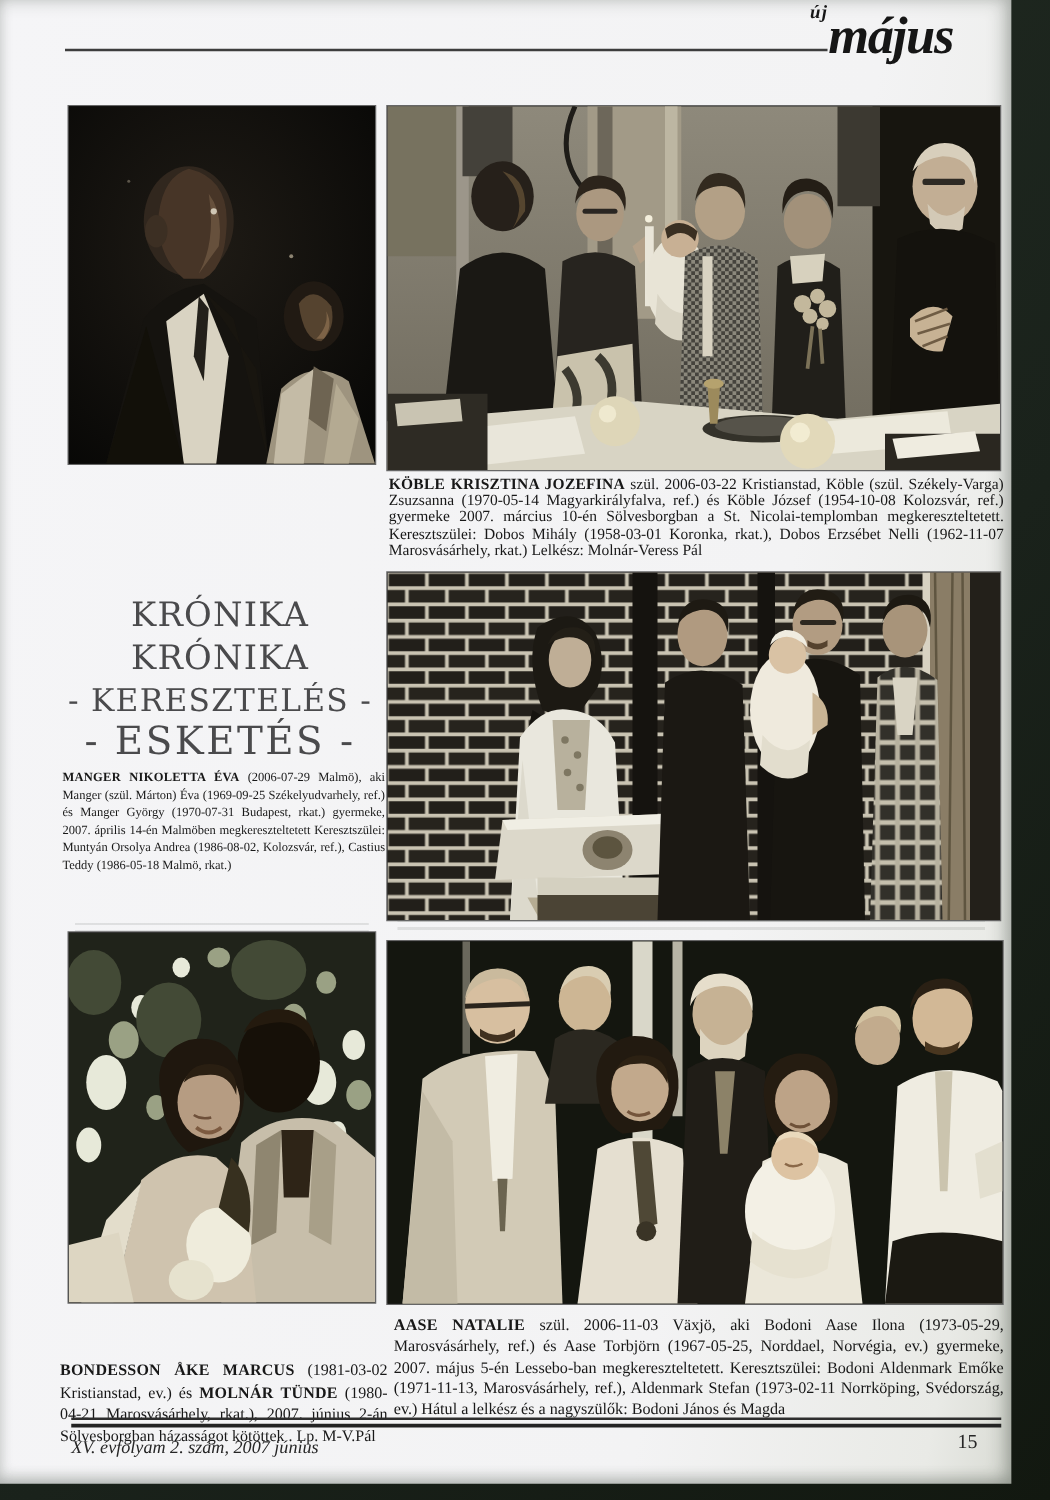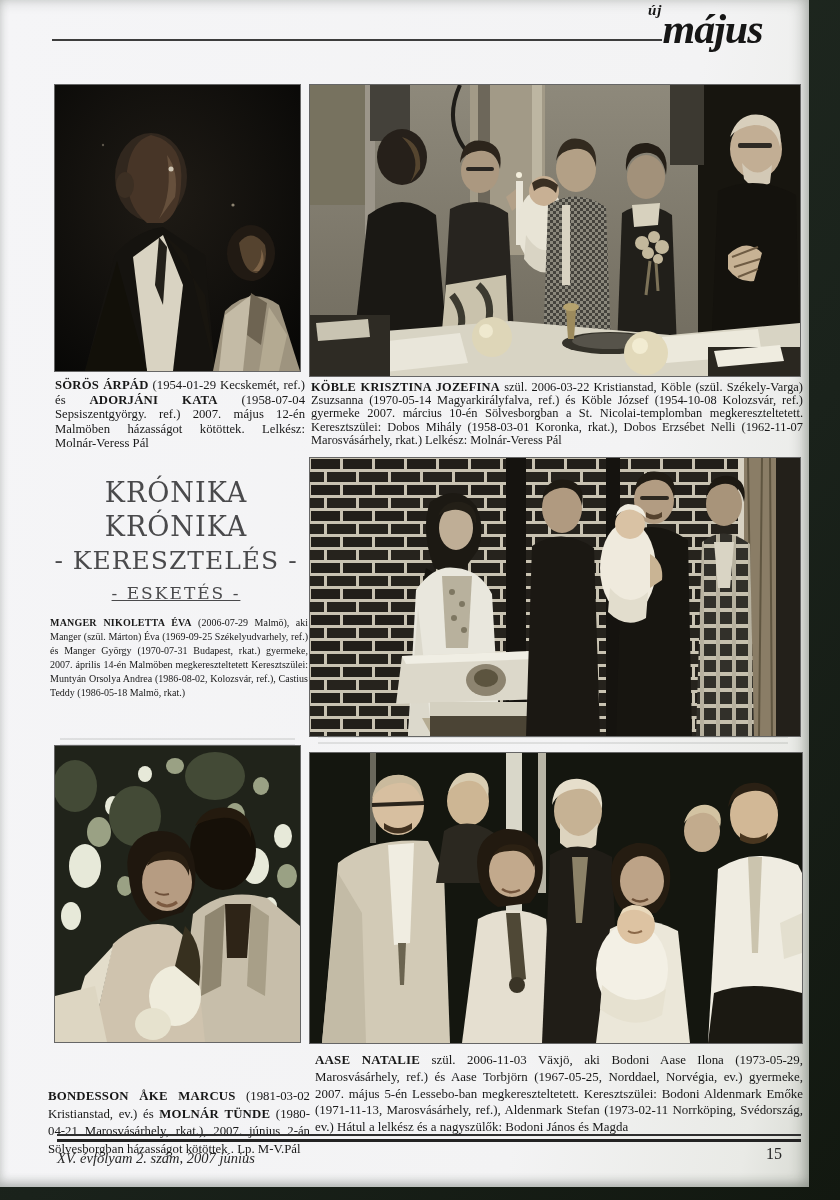--- a/index.html
+++ b/index.html
@@ -26,21 +26,21 @@
   .cap-sm{font-size:12.7px;line-height:14.6px;}
   .cap-rt{font-size:12.4px;line-height:13.2px;}
   .cap-mg{font-size:10px;line-height:13.9px;}
   .cap-ba{font-size:12.9px;line-height:16.8px;}
   .cap-bl{font-size:12.8px;line-height:17.6px;text-align:justify;margin-top:36px;}
   
   #kronika{left:48px;top:476px;width:256px;text-align:center;color:#4a4a4c;
            font-family:"DejaVu Serif", serif;}
   #kronika .l1{font-size:27px;letter-spacing:1px;line-height:34px;}
   #kronika .l2{font-size:25px;letter-spacing:1px;line-height:33px;}
-  #kronika .l3{font-size:17px;letter-spacing:2px;line-height:33px;text-decoration:underline;}
+  #kronika .l3{font-size:31px;letter-spacing:2px;line-height:33px;}
   
   .ghost{background:repeating-linear-gradient(180deg,rgba(110,115,110,.16) 0 2px,rgba(0,0,0,0) 2px 6px);
          filter:blur(.6px);}
   
   #botrule1{left:57px;top:1134px;width:744px;height:2px;background:#2e2e2e;}
   #botrule2{left:57px;top:1139px;width:744px;height:3px;background:#232323;}
   #footer-issue{left:57px;top:1150px;font-style:italic;font-size:14.5px;color:#262626;}
   #footer-page{left:766px;top:1145px;font-size:16px;color:#262626;}
 </style>
 </head>
@@ -164,21 +164,20 @@
     <circle cx="336" cy="268" r="22" fill="#e2d9ba"></circle>
     <circle cx="330" cy="261" r="8" fill="#f2ecd2"></circle>
     <path d="M256 224 l10 0 l-2 30 l-6 0 Z" fill="#9c8a5c"></path>
     <ellipse cx="261" cy="222" rx="8" ry="4" fill="#b5a26e"></ellipse>
     <rect x="398" y="262" width="92" height="29" fill="#2a2720"></rect>
     <path d="M404 266 L470 260 L474 276 L408 282 Z" fill="#efece0"></path>
     <rect x="0" y="230" width="80" height="61" fill="#2e2b24"></rect>
     <path d="M6 238 L58 234 L60 252 L8 256 Z" fill="#c9c4b2"></path>
   </svg>
 
-  <p class="abs cap cap-sm" style="left:55px;top:378px;width:250px;"><b>SÖRÖS ÁRPÁD</b><span> (1954-01-29 Kecskemét, ref.) és </span><b>ADORJÁNI KATA</b><span> (1958-07-04 Sepsiszentgyörgy. ref.) 2007. május 12-én Malmöben házasságot kötöttek. Lelkész: Molnár-Veress Pál</span></p>
 
   <p class="abs cap cap-rt" style="left:311px;top:381px;width:492px;"><b>KÖBLE KRISZTINA JOZEFINA</b><span> szül. 2006-03-22 Kristianstad, Köble (szül. Székely-Varga) Zsuzsanna (1970-05-14 Magyarkirályfalva, ref.) és Köble József (1954-10-08 Kolozsvár, ref.) gyermeke 2007. március 10-én Sölvesborgban a St. Nicolai-templomban megkereszteltetett. Keresztszülei: Dobos Mihály (1958-03-01 Koronka, rkat.), Dobos Erzsébet Nelli (1962-11-07 Marosvásárhely, rkat.) Lelkész: Molnár-Veress Pál</span></p>
 
   <div id="kronika" class="abs">
     <div class="l1">KRÓNIKA KRÓNIKA</div>
     <div class="l2">- KERESZTELÉS -</div>
     <div class="l3">- ESKETÉS -</div>
   </div>
 
   <svg class="abs photo frame" style="left:310px;top:458px;" width="490" height="278" viewBox="0 0 490 278">

